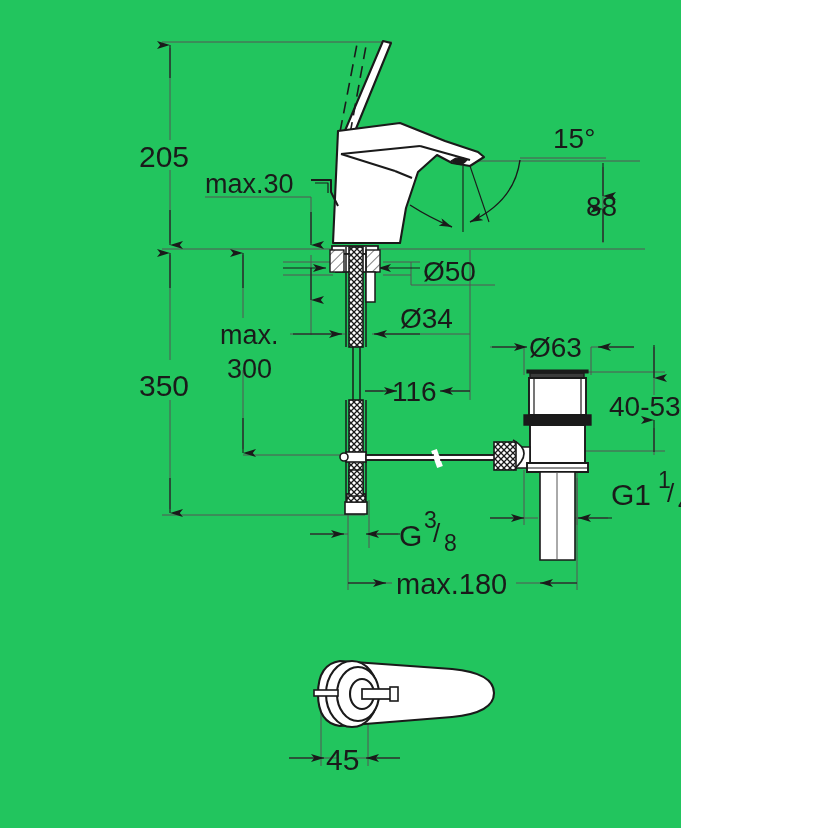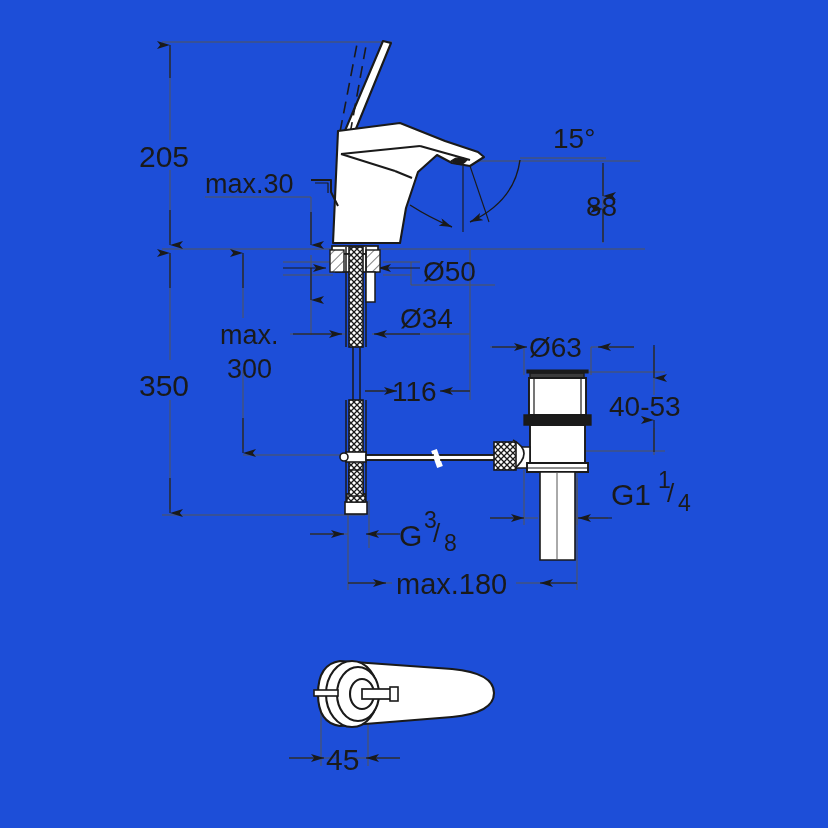--- a/index.html
+++ b/index.html
@@ -6,23 +6,23 @@
   html, body {
     margin: 0;
     padding: 0;
     background: #ffffff;
   }
   body {
     font-family: "Liberation Sans", sans-serif;
   }
   #sheet {
     position: relative;
-    width: 828px;
+    width: 681px;
     height: 828px;
-    background: #1d4ed8;
+    background: #22c55e;
     overflow: hidden;
   }
   #drawing {
     position: absolute;
     top: 0;
     left: 0;
     width: 828px;
     height: 828px;
   }
   .dimtext {

